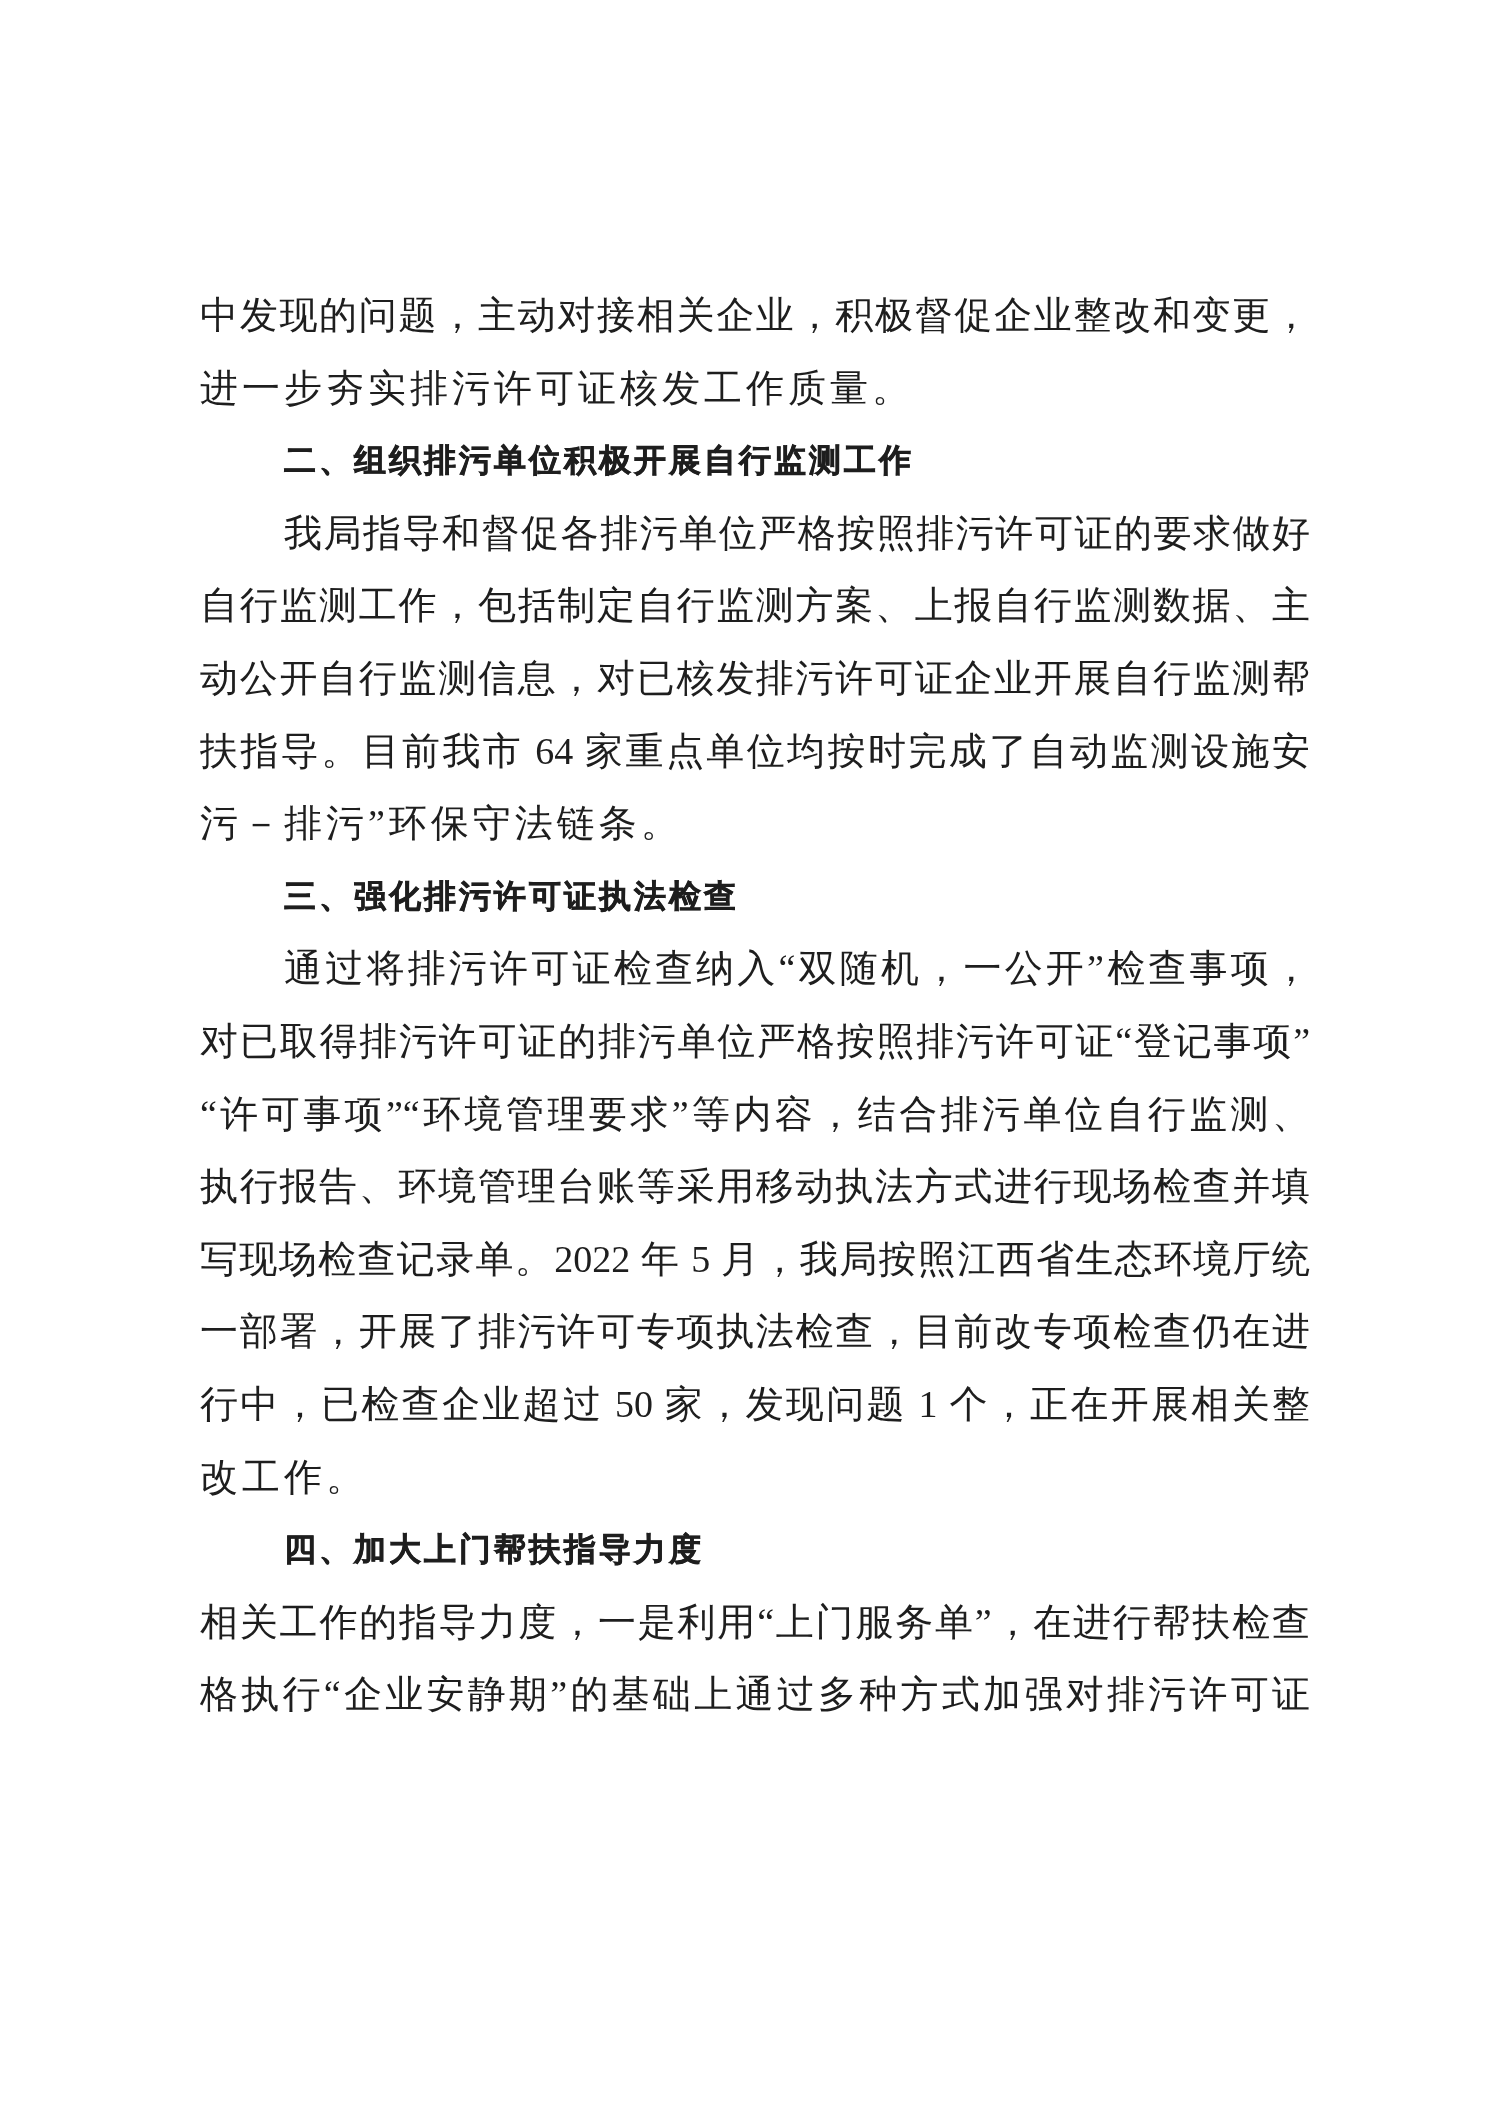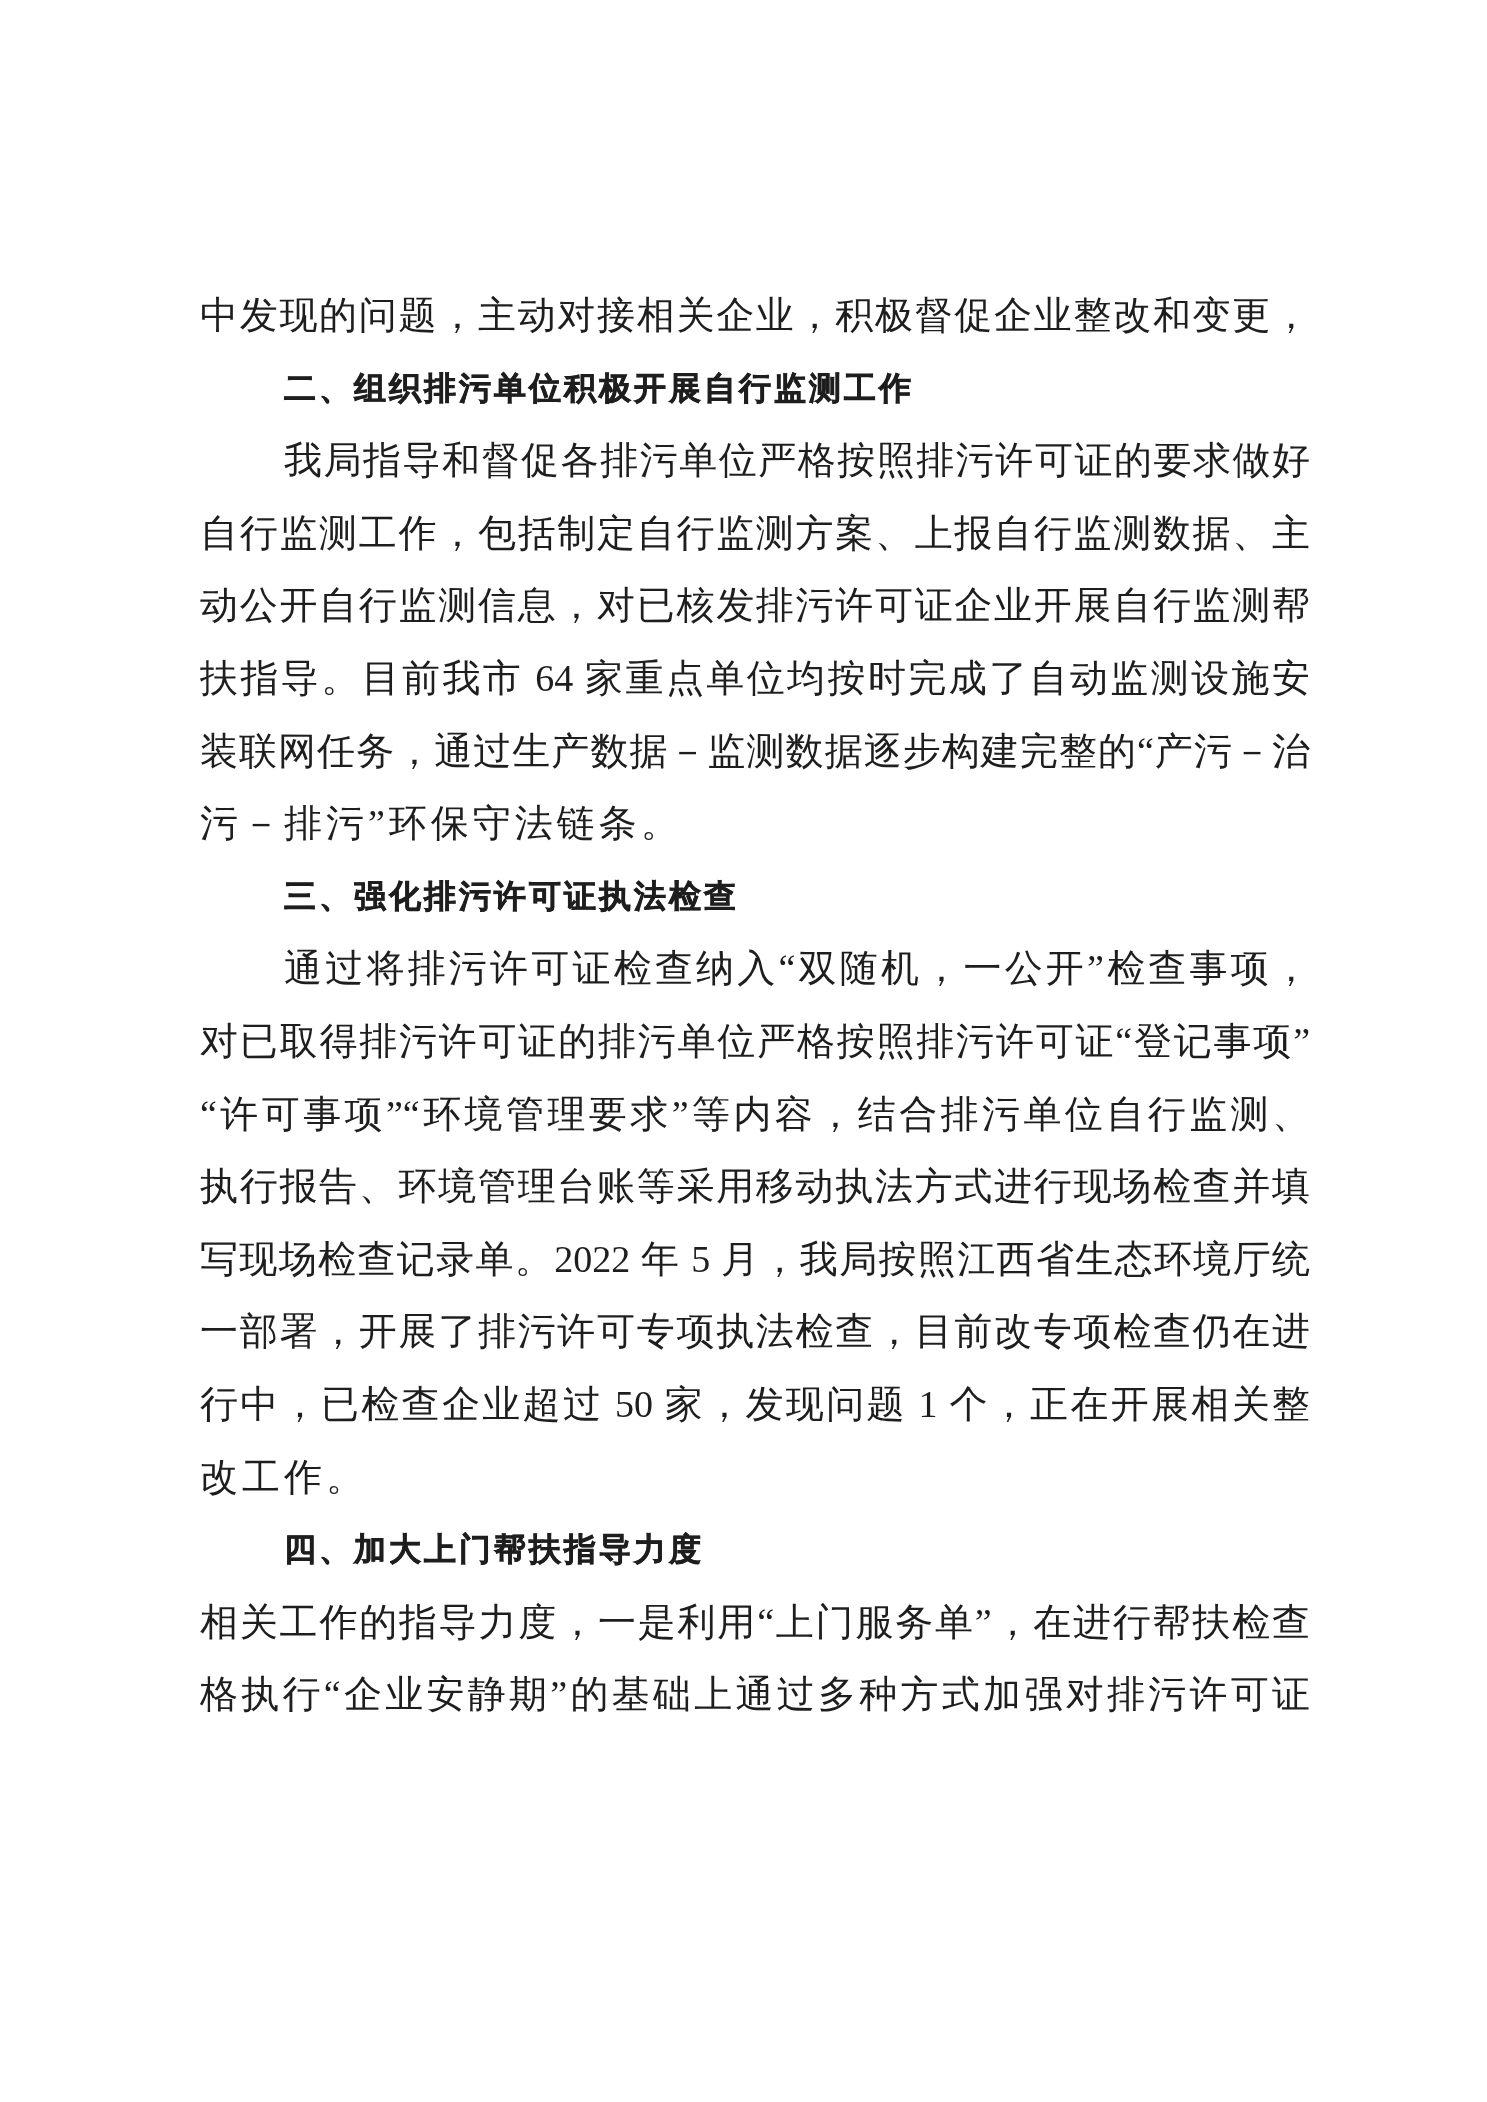--- a/index.html
+++ b/index.html
@@ -47,26 +47,26 @@
     letter-spacing: 3px;
     -webkit-text-stroke: 0.6px #1e1e1e;
   }
 </style>
 </head>
 <body>
 
 <div class="page">
   <div class="content">
       <div class="line body justify">中发现的问题，主动对接相关企业，积极督促企业整改和变更，</div>
+      <div class="line body">进一步夯实排污许可证核发工作质量。</div>
       <div class="line heading indent">二、组织排污单位积极开展自行监测工作</div>
       <div class="line body indent justify">我局指导和督促各排污单位严格按照排污许可证的要求做好</div>
       <div class="line body justify">自行监测工作，包括制定自行监测方案、上报自行监测数据、主</div>
       <div class="line body justify">动公开自行监测信息，对已核发排污许可证企业开展自行监测帮</div>
       <div class="line body justify">扶指导。目前我市 64 家重点单位均按时完成了自动监测设施安</div>
-      <div class="line body justify">装联网任务，通过生产数据－监测数据逐步构建完整的“产污－治</div>
       <div class="line body">污－排污”环保守法链条。</div>
       <div class="line heading indent">三、强化排污许可证执法检查</div>
       <div class="line body indent justify">通过将排污许可证检查纳入“双随机，一公开”检查事项，</div>
       <div class="line body justify">对已取得排污许可证的排污单位严格按照排污许可证“登记事项”</div>
       <div class="line body justify">“许可事项”“环境管理要求”等内容，结合排污单位自行监测、</div>
       <div class="line body justify">执行报告、环境管理台账等采用移动执法方式进行现场检查并填</div>
       <div class="line body justify">写现场检查记录单。2022 年 5 月，我局按照江西省生态环境厅统</div>
       <div class="line body justify">一部署，开展了排污许可专项执法检查，目前改专项检查仍在进</div>
       <div class="line body justify">行中，已检查企业超过 50 家，发现问题 1 个，正在开展相关整</div>
       <div class="line body">改工作。</div>

